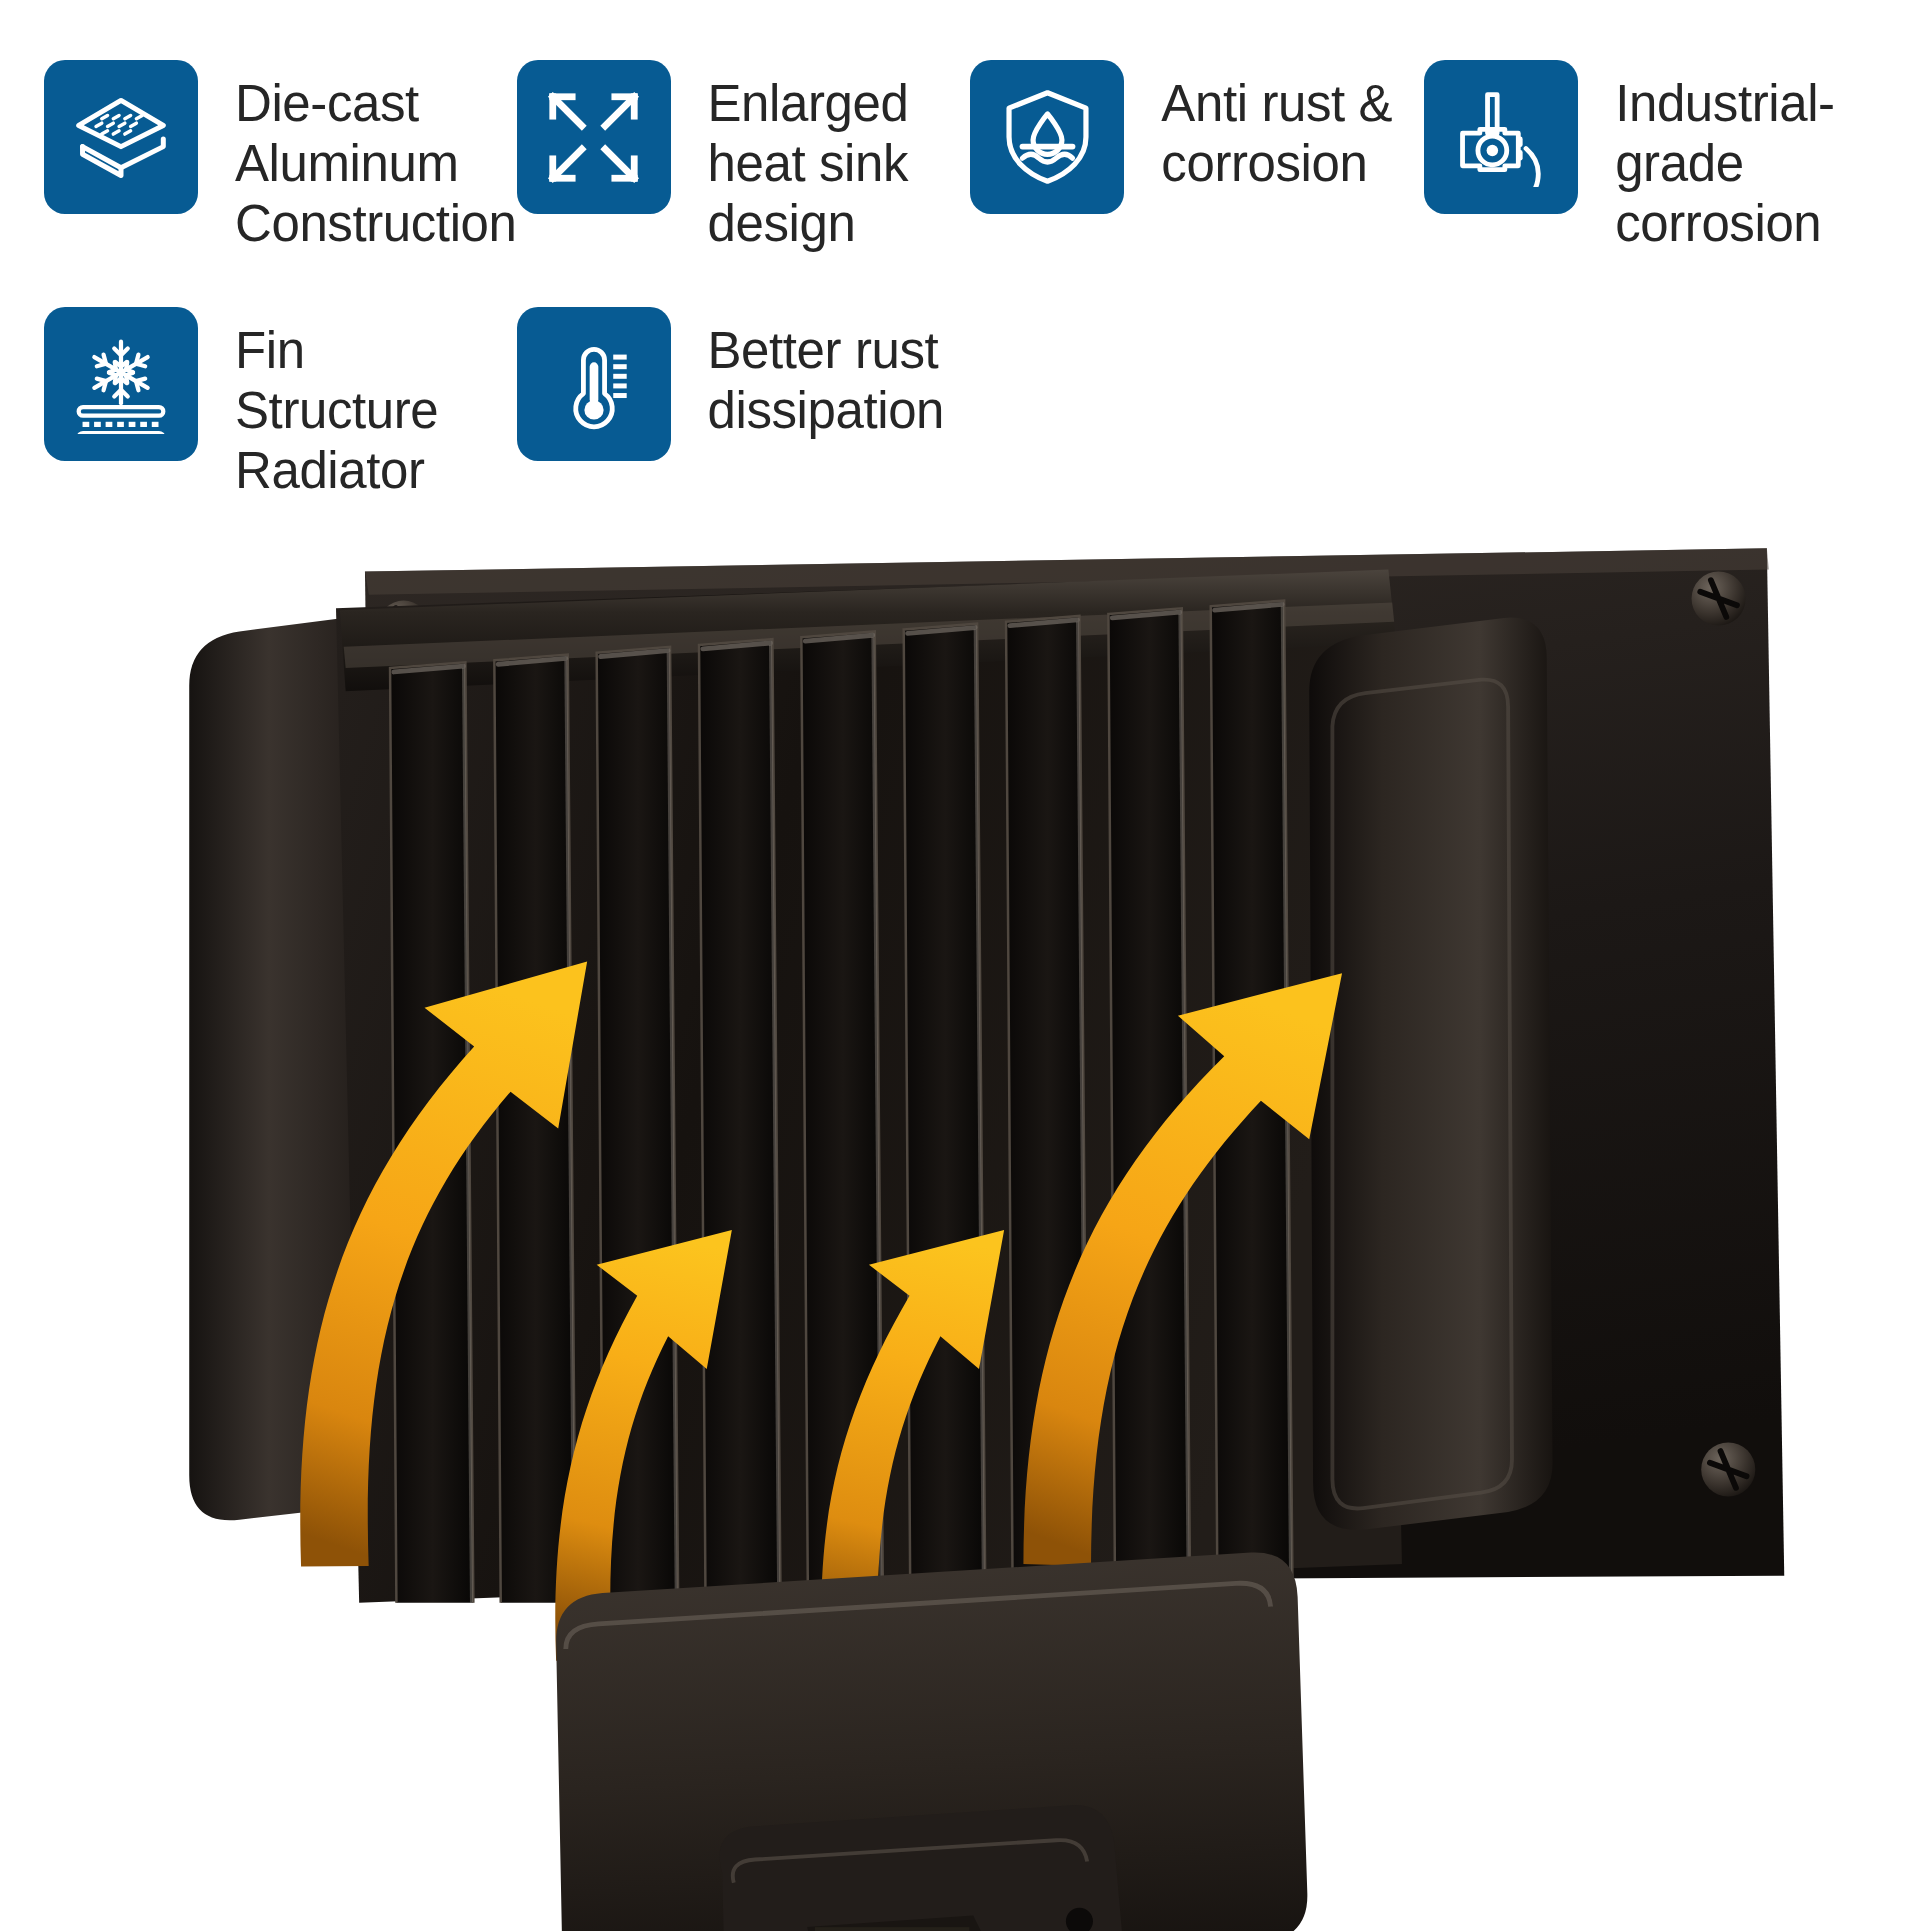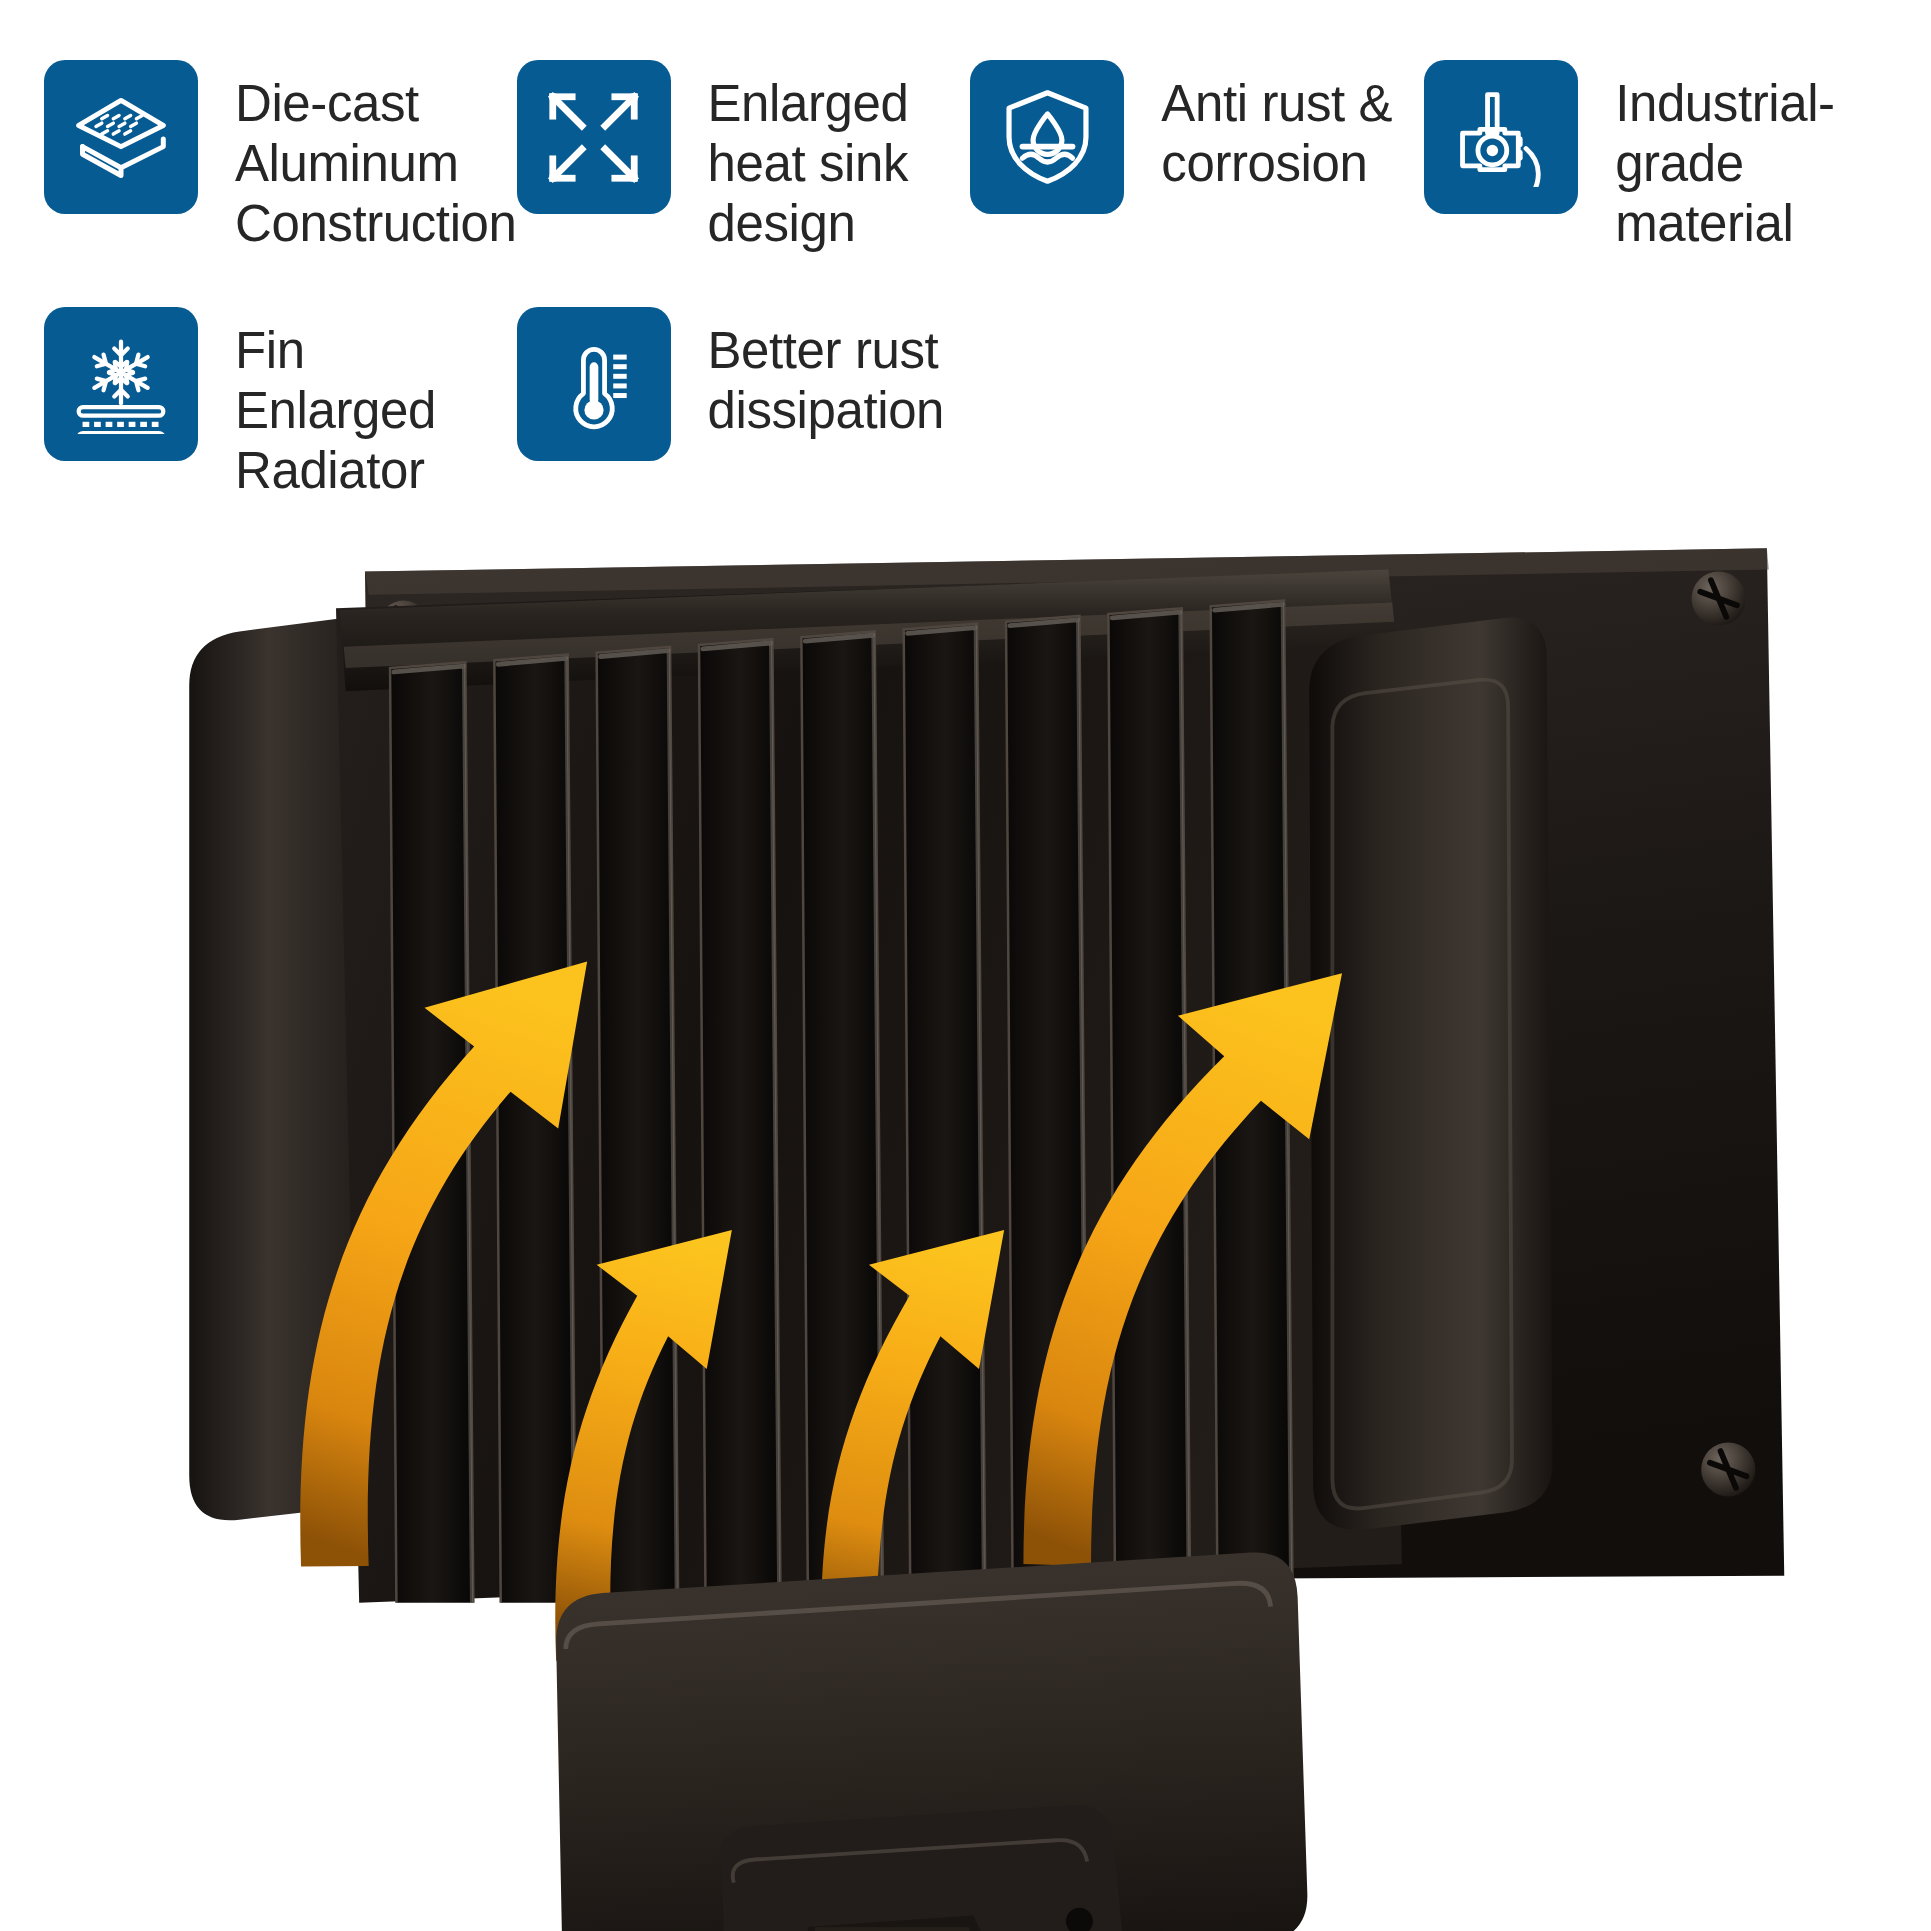--- a/index.html
+++ b/index.html
@@ -123,21 +123,21 @@
 
         <circle cx="43" cy="66" r="15"></circle>
         <circle cx="43" cy="66" r="6" fill="#FFFFFF" stroke="none"></circle>
 
         <path d="M72 54 v6" stroke-width="5"></path>
         <path d="M72 68 v6" stroke-width="5"></path>
 
         <path d="M78 64 q16 14 12 34 q-2 10 -8 14" stroke-width="5"></path>
       </svg>
     </div>
-    <div class="feature-text">Industrial-grade material</div>
+    <div class="feature-text">Industrial-grade corrosion</div>
   </div>
 
   <div class="feature-cell">
     <div class="badge">
       <svg width="100" height="100" viewBox="0 0 104 104" fill="none" stroke="#FFFFFF" stroke-width="4.4" stroke-linecap="round" stroke-linejoin="round">
         <g transform="translate(52,40)">
           <g>
             <path d="M0 -32 V32"></path>
             <path d="M-7 -25 L0 -18 L7 -25"></path>
             <path d="M-7 25 L0 18 L7 25"></path>
@@ -166,21 +166,21 @@
           <path d="M12 94 h7"></path>
             <path d="M24 94 h7"></path>
             <path d="M36 94 h7"></path>
           <path d="M48 94 h7"></path>
             <path d="M60 94 h7"></path>
             <path d="M72 94 h7"></path>
           <path d="M84 94 h7"></path>
         </g>
       </svg>
     </div>
-    <div class="feature-text">Fin Enlarged Radiator</div>
+    <div class="feature-text">Fin Structure Radiator</div>
   </div>
 
   <div class="feature-cell">
     <div class="badge">
       <svg width="100" height="100" viewBox="0 0 104 104" fill="none" stroke="#FFFFFF" stroke-width="5" stroke-linecap="round" stroke-linejoin="round">
         <path d="M52 16 a11 11 0 0 1 11 11 V62 a19 19 0 1 1 -22 0 V27 a11 11 0 0 1 11 -11 Z"></path>
         <path d="M52 34 V68" stroke-width="9"></path>
         <circle cx="52" cy="79" r="10" fill="#FFFFFF" stroke="none"></circle>
         <g stroke-width="5.2" stroke-linecap="butt">
           <path d="M72 24 h14"></path>

